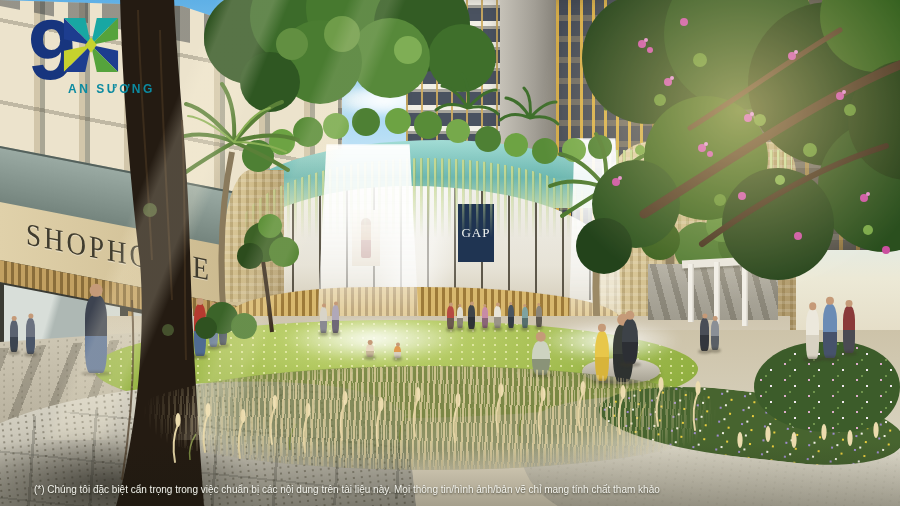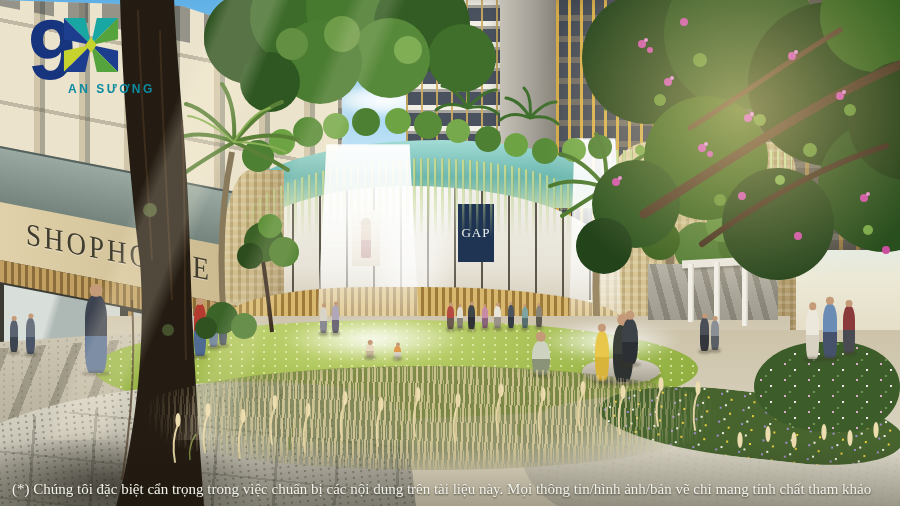--- a/index.html
+++ b/index.html
@@ -149,22 +149,22 @@
     background:radial-gradient(closest-side,rgba(255,220,150,0.55),rgba(255,220,150,0));}
   .light-rays{left:-40px;top:-20px;width:640px;height:460px;opacity:.8;
     background:linear-gradient(112deg,transparent 0 32%,rgba(255,246,220,0.26) 34% 39%,transparent 41% 48%,rgba(255,246,220,0.18) 50% 53%,transparent 55%);}
   .bottom-shade{left:0;bottom:0;width:900px;height:64px;background:linear-gradient(180deg,rgba(25,25,15,0),rgba(25,25,15,0.3));}
   
   #logo{left:28px;top:8px;width:136px;z-index:30;}
   .logo-row{display:flex;align-items:flex-start;}
   .logo-9{font-size:86px;font-weight:800;line-height:82px;letter-spacing:-2px;color:#17357e;}
   .logo-x{margin-left:-12px;margin-top:8px;}
   .logo-sub{margin-top:-8px;margin-left:40px;font-size:12px;font-weight:bold;letter-spacing:2.5px;color:#0c8ba1;}
-  #disclaimer{left:12px;bottom:11px;width:862px;z-index:30;color:#f4f4ee;font-size:15px;line-height:11.5px;
-    text-shadow:0 1px 2px rgba(40,40,28,0.8);font-family:Liberation Serif, serif;}
+  #disclaimer{left:34px;bottom:11px;width:862px;z-index:30;color:#f4f4ee;font-size:10px;line-height:11.5px;
+    text-shadow:0 1px 2px rgba(40,40,28,0.8);}
   .z1{z-index:1}.z2{z-index:2}.z3{z-index:3}.z4{z-index:4}.z5{z-index:5}.z6{z-index:6}.z7{z-index:7}
 </style>
 </head>
 <body>
 
 <div id="scene">
 
   <div class="abs cloud z1" style="left:328px;top:82px;width:112px;height:36px;"></div>
   <div class="abs cloud z1" style="left:406px;top:122px;width:72px;height:26px;"></div>
 

